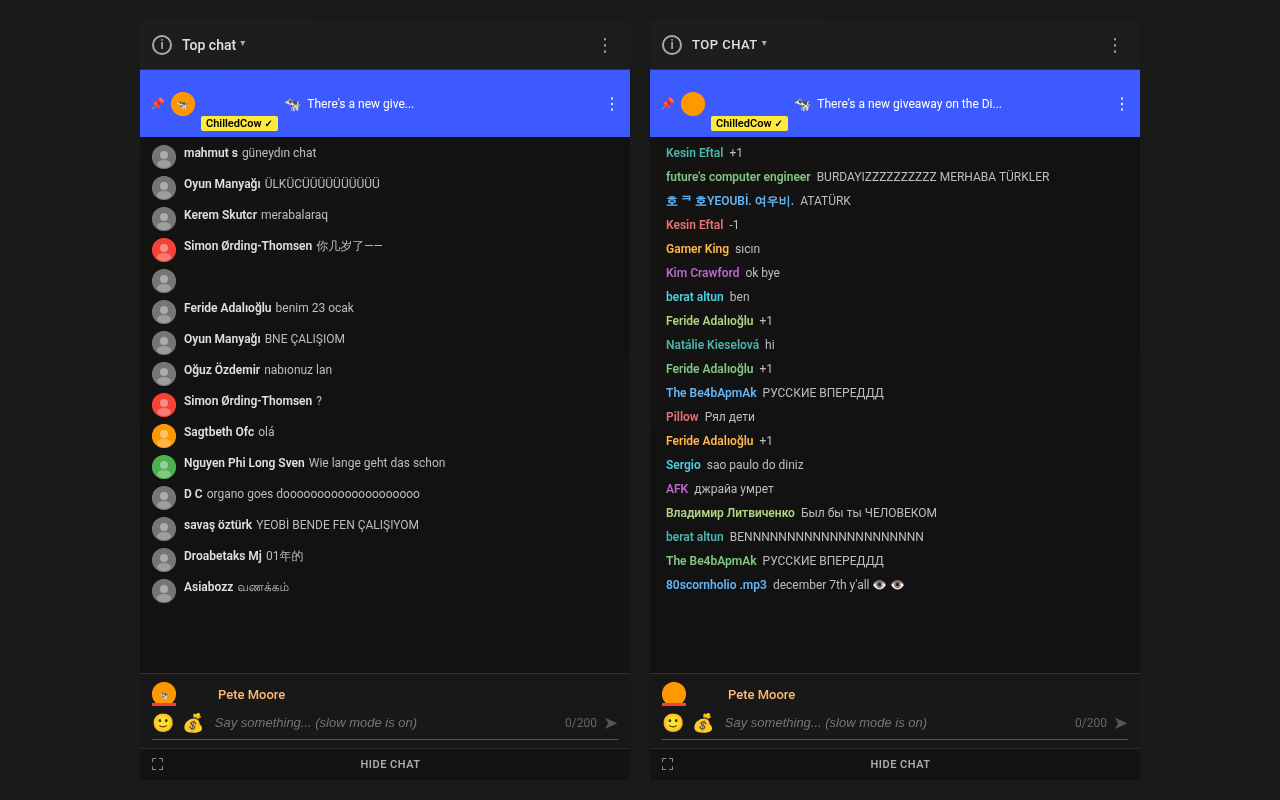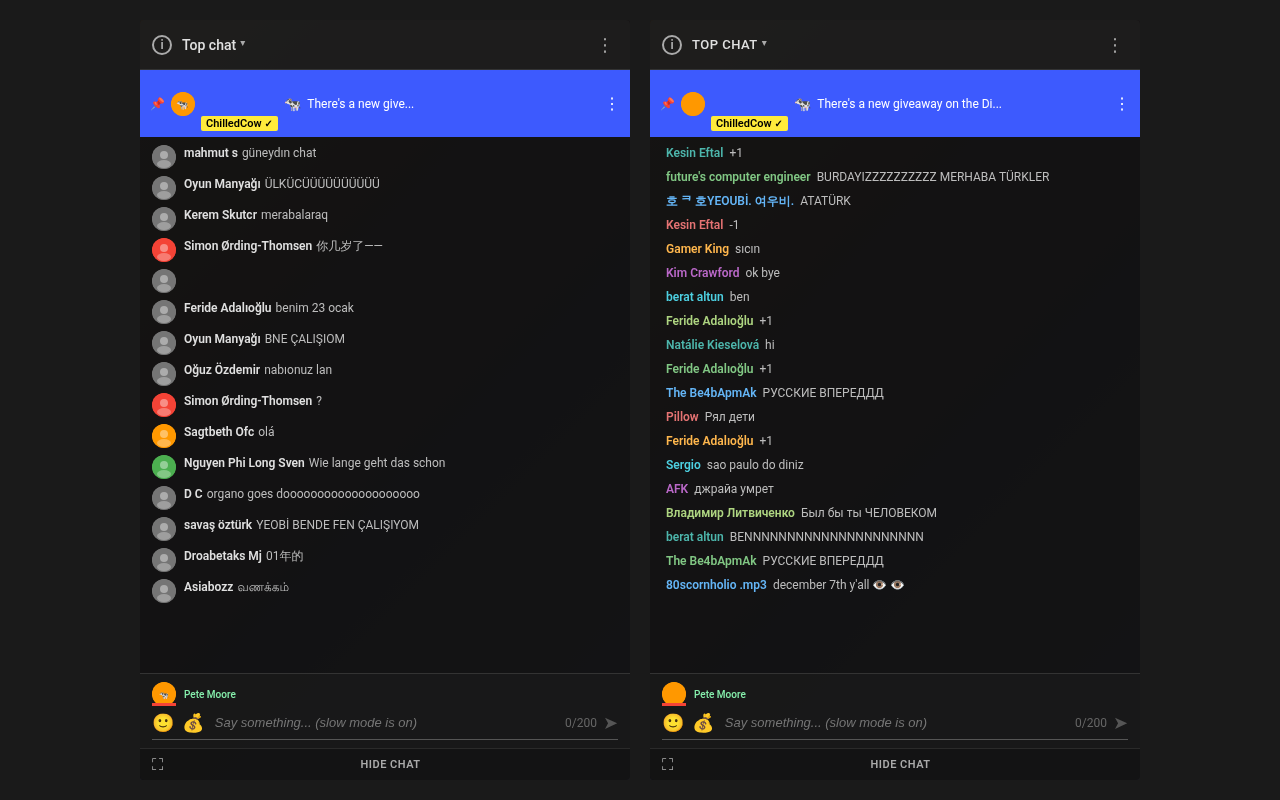--- a/index.html
+++ b/index.html
@@ -210,23 +210,24 @@
     }
     .input-user-avatar {
       width: 24px;
       height: 24px;
       border-radius: 50%;
       background: #ff9800;
       flex-shrink: 0;
       overflow: hidden;
     }
     .input-username {
-      color: #86efac;
-      font-size: 10px;
+      color: #fdba74;
+      font-size: 13px;
       font-weight: 500;
+      margin-left: 34px;
     }
     .input-field-row {
       display: flex;
       align-items: center;
       gap: 6px;
       border-bottom: 1px solid #555;
       padding-bottom: 6px;
     }
     .chat-input {
       flex: 1;

